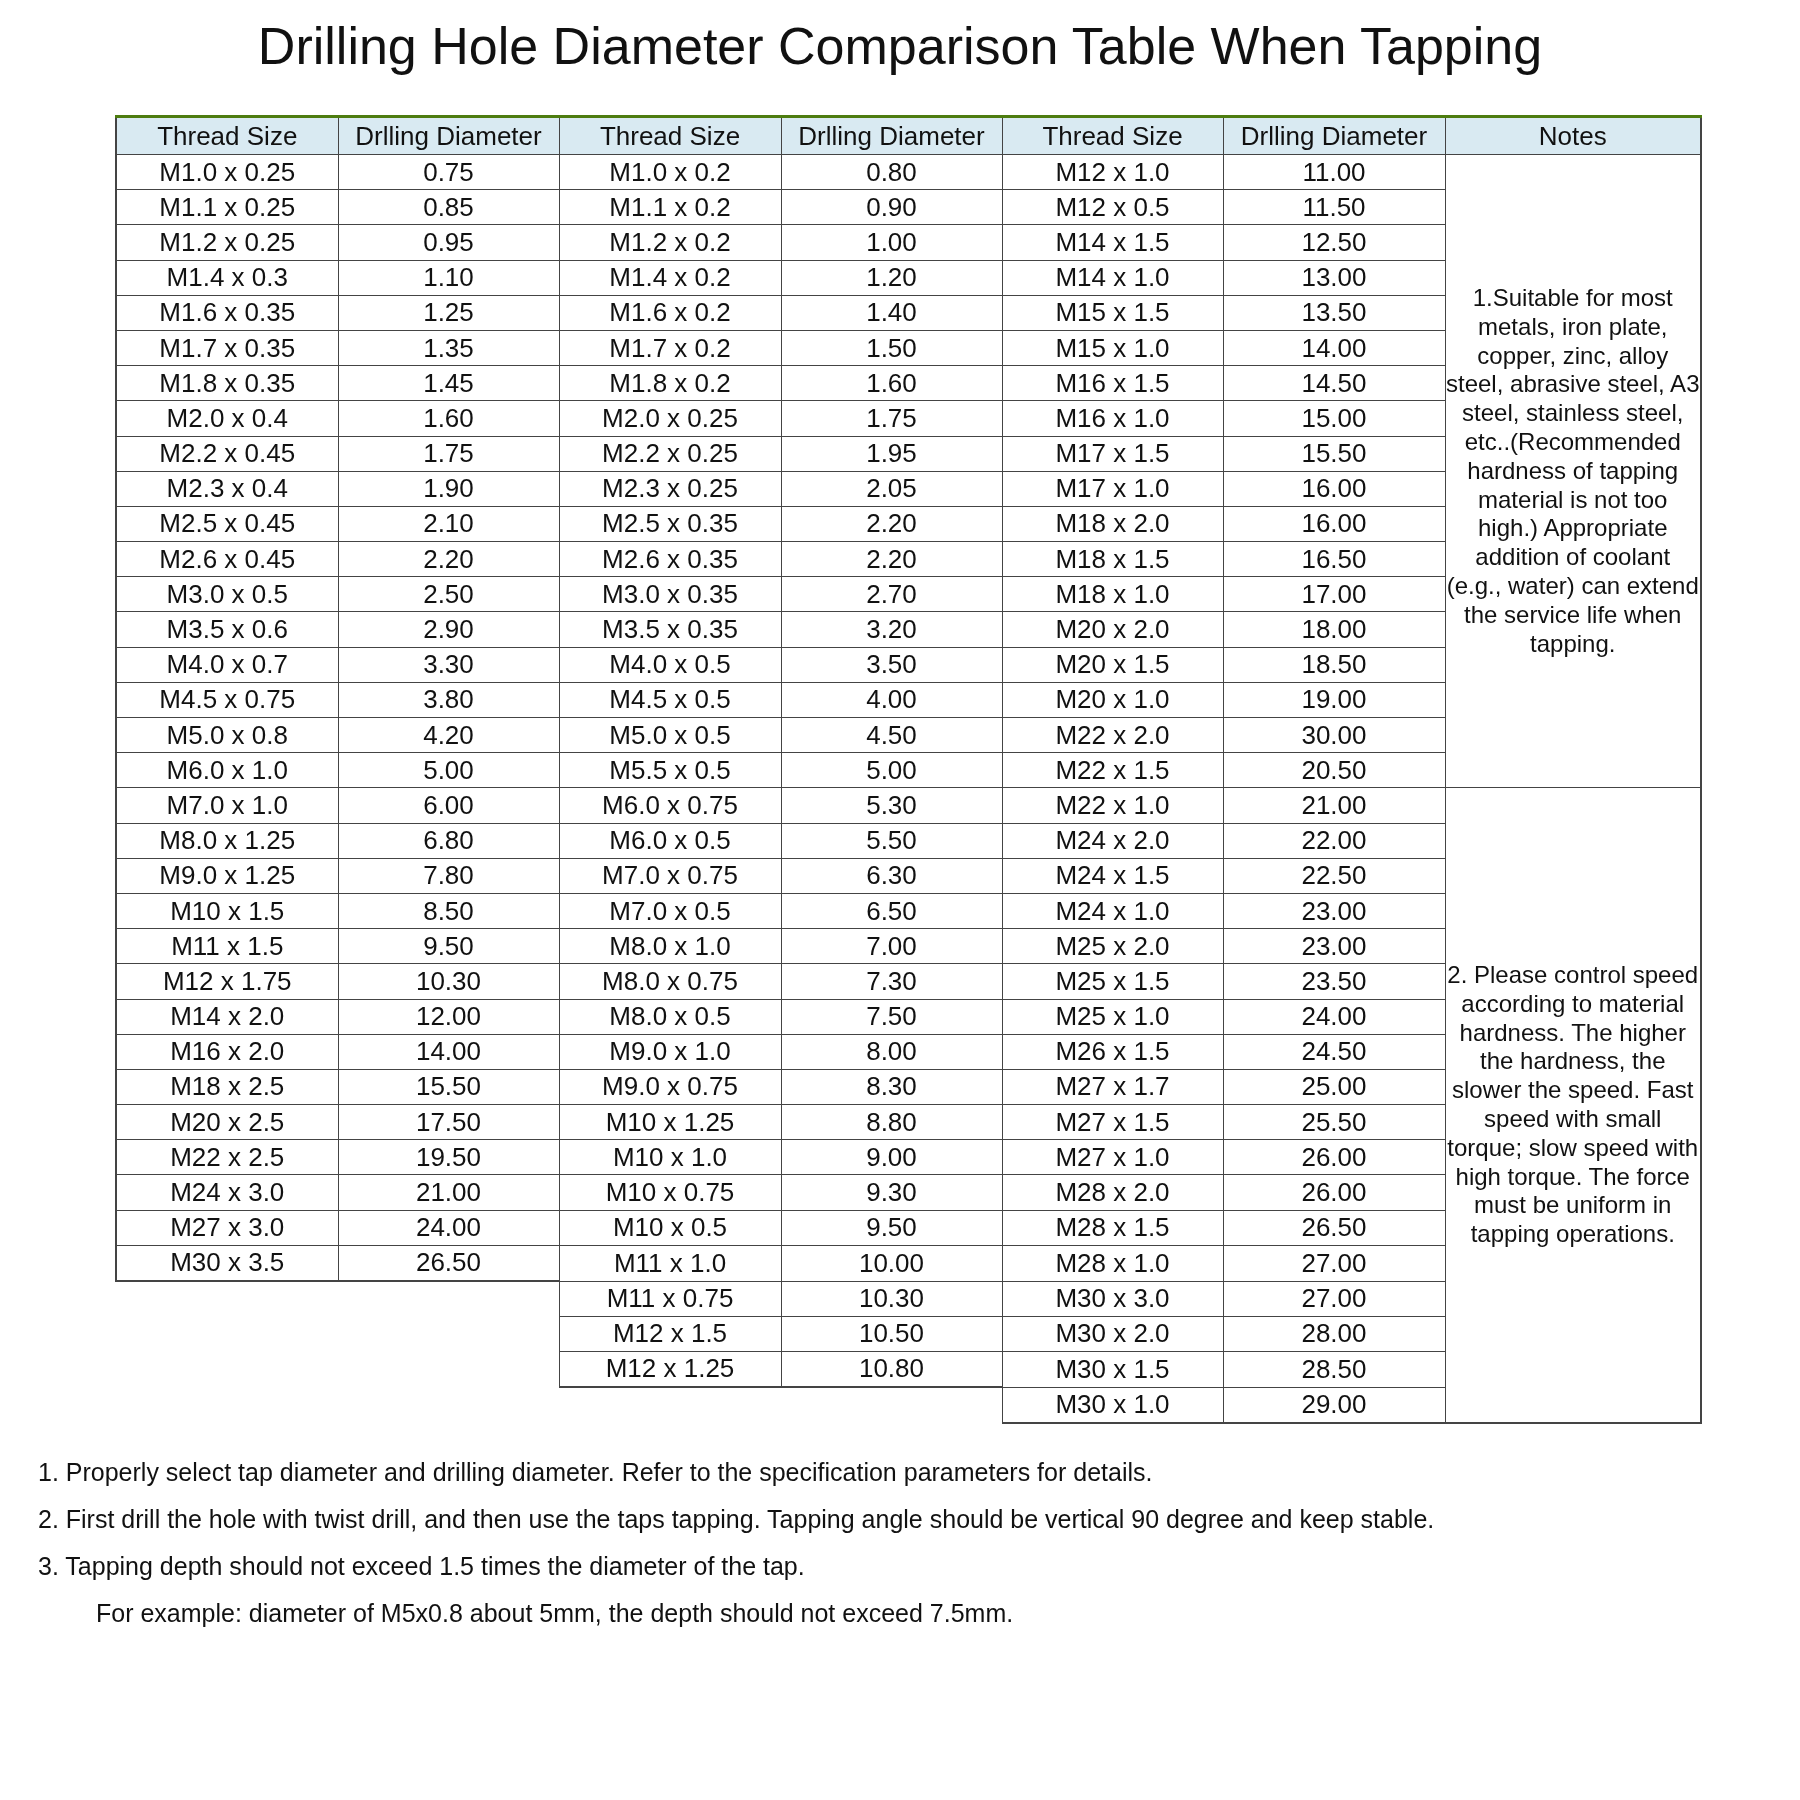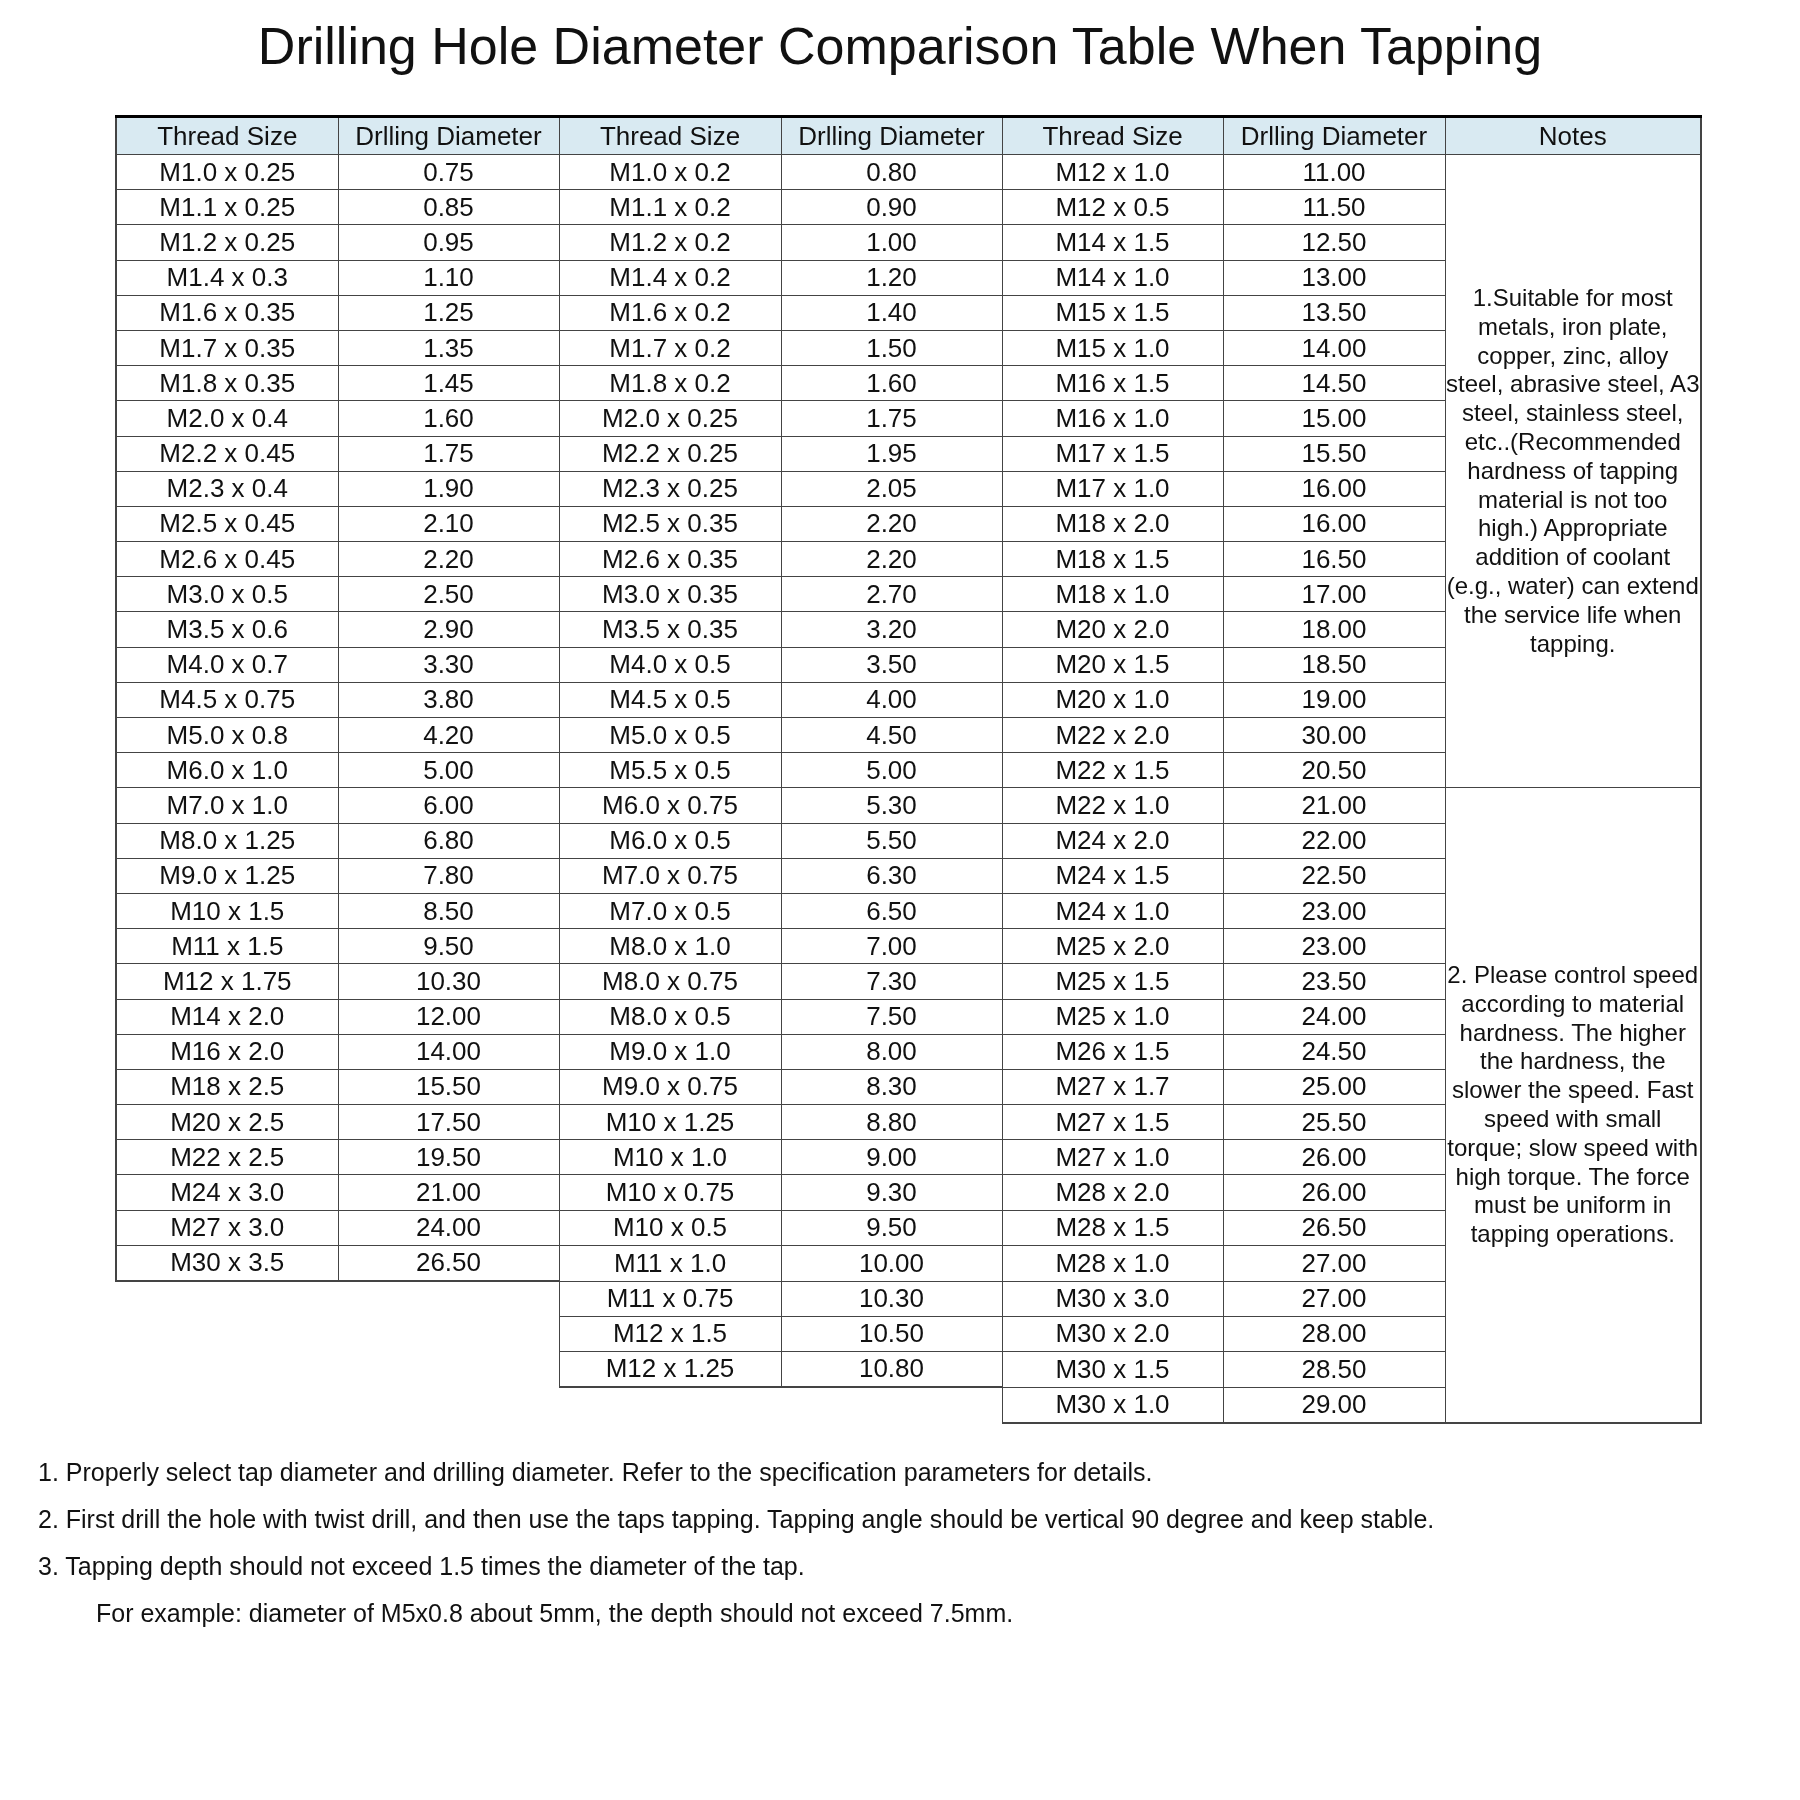--- a/index.html
+++ b/index.html
@@ -16,21 +16,21 @@
     letter-spacing:0px;white-space:nowrap;
   }
   table.main{
     position:absolute;left:115px;top:115px;
     border-collapse:collapse;table-layout:fixed;
   }
   table.main th{
     background:var(--header-bg,#d9eaf2);
     font-size:26px;font-weight:400;
     border:1px solid var(--border-color,#444444);
-    border-top:3px solid #000000;
+    border-top:3px solid #4d7c0f;
     height:36px;padding:0;text-align:center;
   }
   table.main td{padding:0;}
   td.cell{
     border:1px solid var(--border-color,#444444);
     font-size:26px;text-align:center;
     height:34.2px;white-space:nowrap;
   }
   td.empty{border:none;background:transparent;}
   td.notes{

